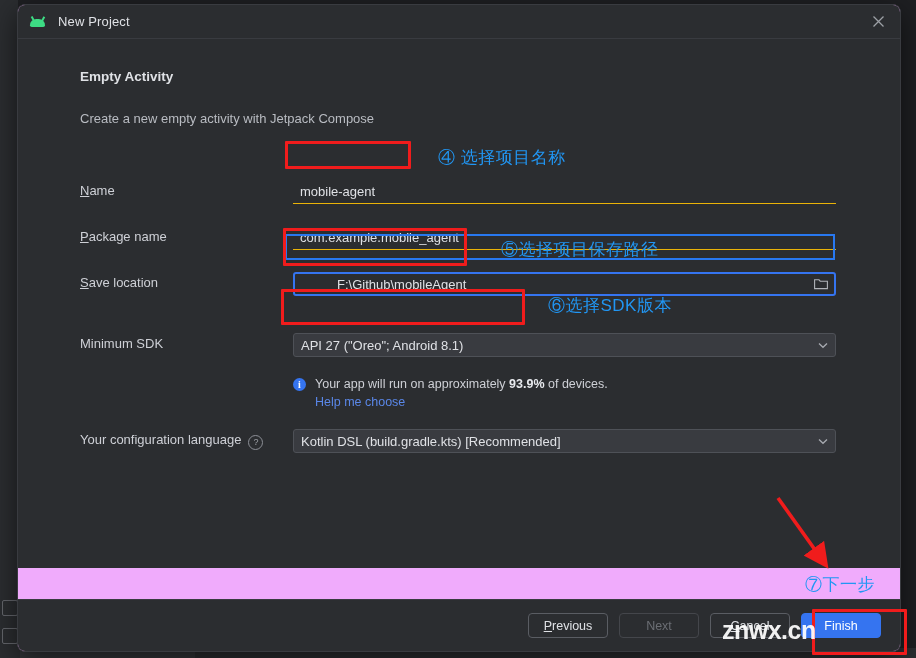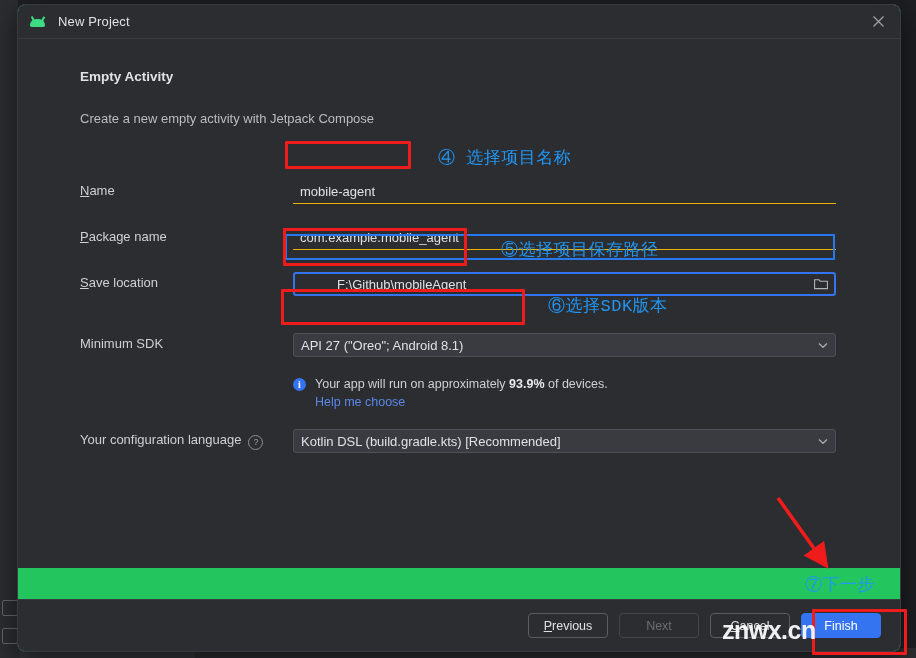--- a/index.html
+++ b/index.html
@@ -51,21 +51,21 @@
     border-top: 1px solid #43454a;
   }
 
   
   #dialog {
     position: absolute;
     left: 17px;
     top: 4px;
     width: 882px;
     height: 646px;
-    background: #22c55e;
+    background: #f0abfc;
     border: 1px solid #393b40;
     border-radius: 8px;
     box-shadow: 0 8px 28px rgba(0,0,0,.55);
     overflow: hidden;
   }
 
   
   #titlebar {
     position: relative;
     height: 33px;
@@ -332,21 +332,21 @@
   }
   .blue-box {
     position: absolute;
     border: 2px solid #2878f0;
     box-sizing: border-box;
   }
   .cn-note {
     position: absolute;
     color: #2196f3;
     font-size: 17px;
-    font-family: Liberation Mono, monospace;
+    font-family: Liberation Sans, sans-serif;
     white-space: nowrap;
     letter-spacing: .5px;
   }
   #arrow-to-finish { position: absolute; left: 772px; top: 492px; }
 
   
   .watermark-main {
     position: absolute;
     color: #ffffff;
     font-size: 25px;

